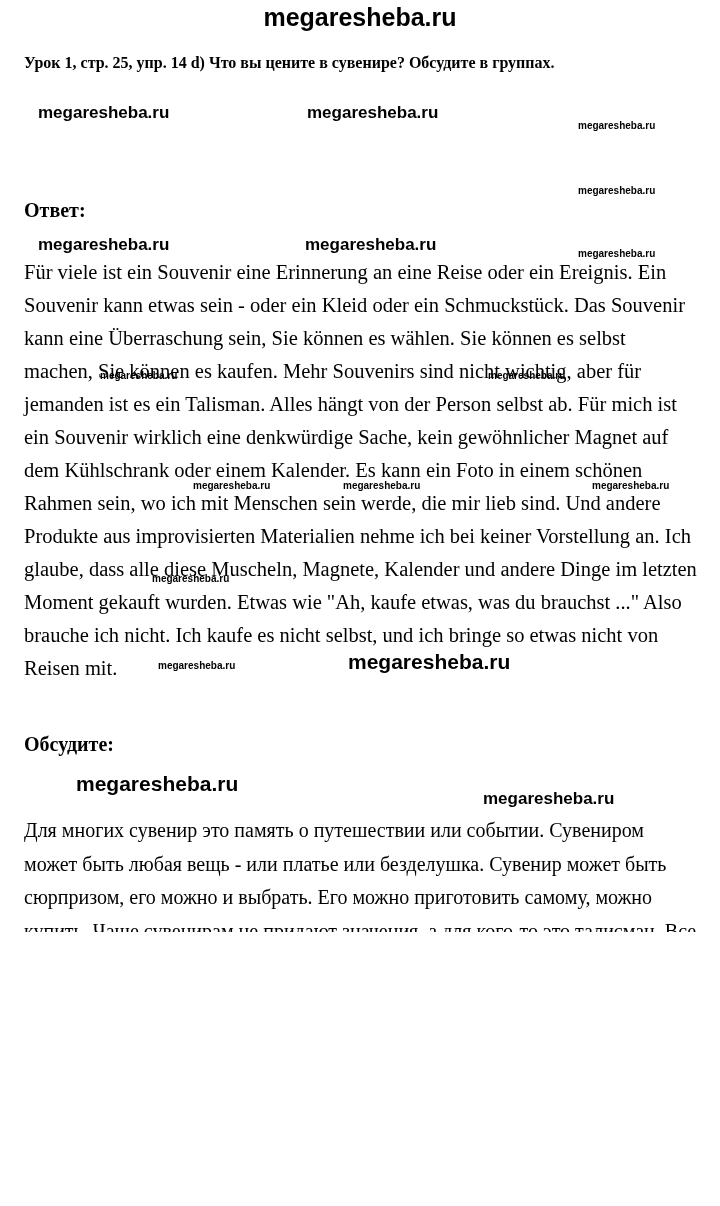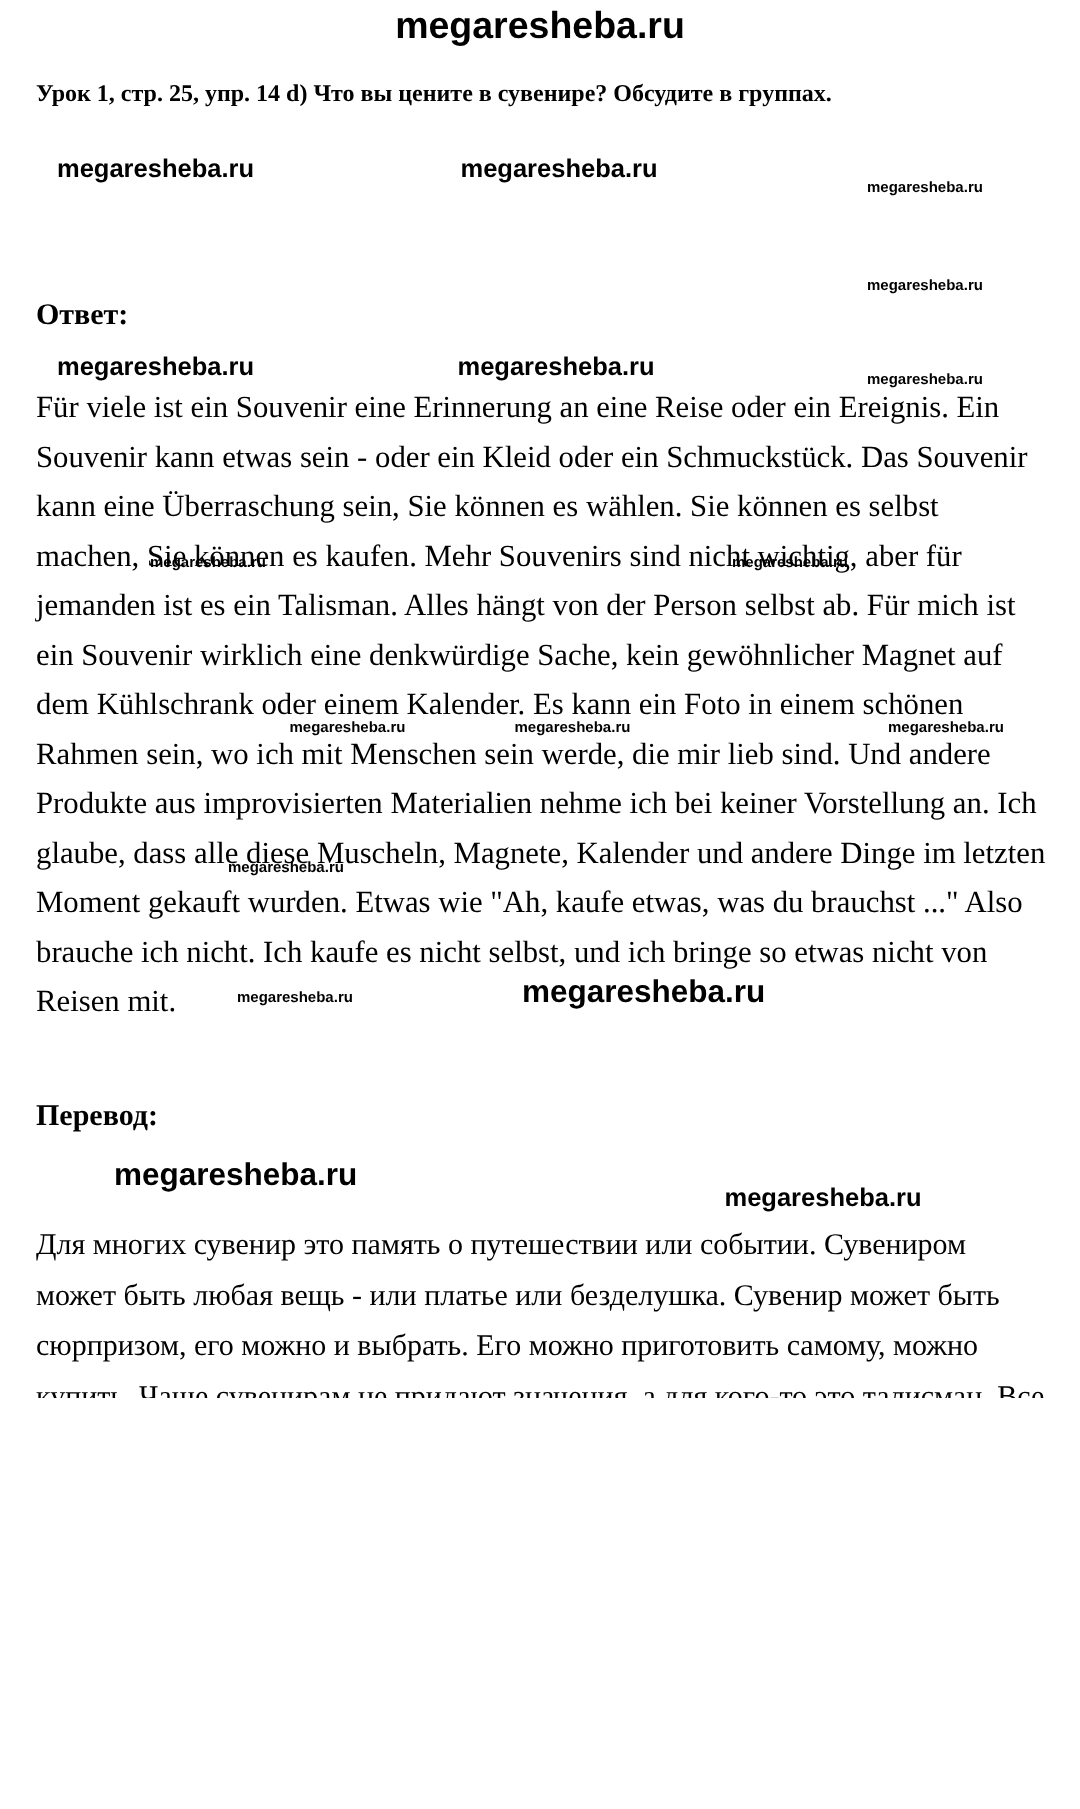--- a/index.html
+++ b/index.html
@@ -85,21 +85,21 @@
 
   <span class="wm wm-sm" style="left:100px; top:370px">megaresheba.ru</span>
   <span class="wm wm-sm" style="left:488px; top:370px">megaresheba.ru</span>
   <span class="wm wm-sm" style="left:193px; top:480px">megaresheba.ru</span>
   <span class="wm wm-sm" style="left:343px; top:480px">megaresheba.ru</span>
   <span class="wm wm-sm" style="left:592px; top:480px">megaresheba.ru</span>
   <span class="wm wm-sm" style="left:152px; top:573px">megaresheba.ru</span>
   <span class="wm wm-sm" style="left:158px; top:660px">megaresheba.ru</span>
   <span class="wm wm-lg" style="left:348px; top:650px">megaresheba.ru</span>
 
-  <div class="section-label translation-label">Перевод:</div>
+  <div class="section-label translation-label">Обсудите:</div>
 
   <span class="wm wm-lg" style="left:76px;  top:772px">megaresheba.ru</span>
   <span class="wm wm-md" style="left:483px; top:789px">megaresheba.ru</span>
 
   <p class="translation-text">Для многих сувенир это память о путешествии или событии. Сувениром может быть любая вещь - или платье или безделушка. Сувенир может быть сюрпризом, его можно и выбрать. Его можно приготовить самому, можно купить. Чаще сувенирам не придают значения, а для кого-то это талисман. Все зависит от самого человека. Для меня сувенир - действительно памятная вещь, а не очередной магнит на холодильнике или календарь. Это может быть фото в красивой рамке, где буду я  с людьми, которые мне дороги. А прочие изделия из подручных материалов я не приемлю в любом исполнении. Я считаю, что все эти ракушки, магнитики, календари и прочее куплено в последний момент. Что-то вроде " А, купить же</p>
 
   <span class="wm wm-sm" style="left:88px;  top:933px">megaresheba.ru</span>
   <span class="wm wm-sm" style="left:418px; top:963px">megaresheba.ru</span>
   <span class="wm wm-sm" style="left:573px; top:963px">megaresheba.ru</span>
   <span class="wm wm-sm" style="left:185px; top:1026px">megaresheba.ru</span>

